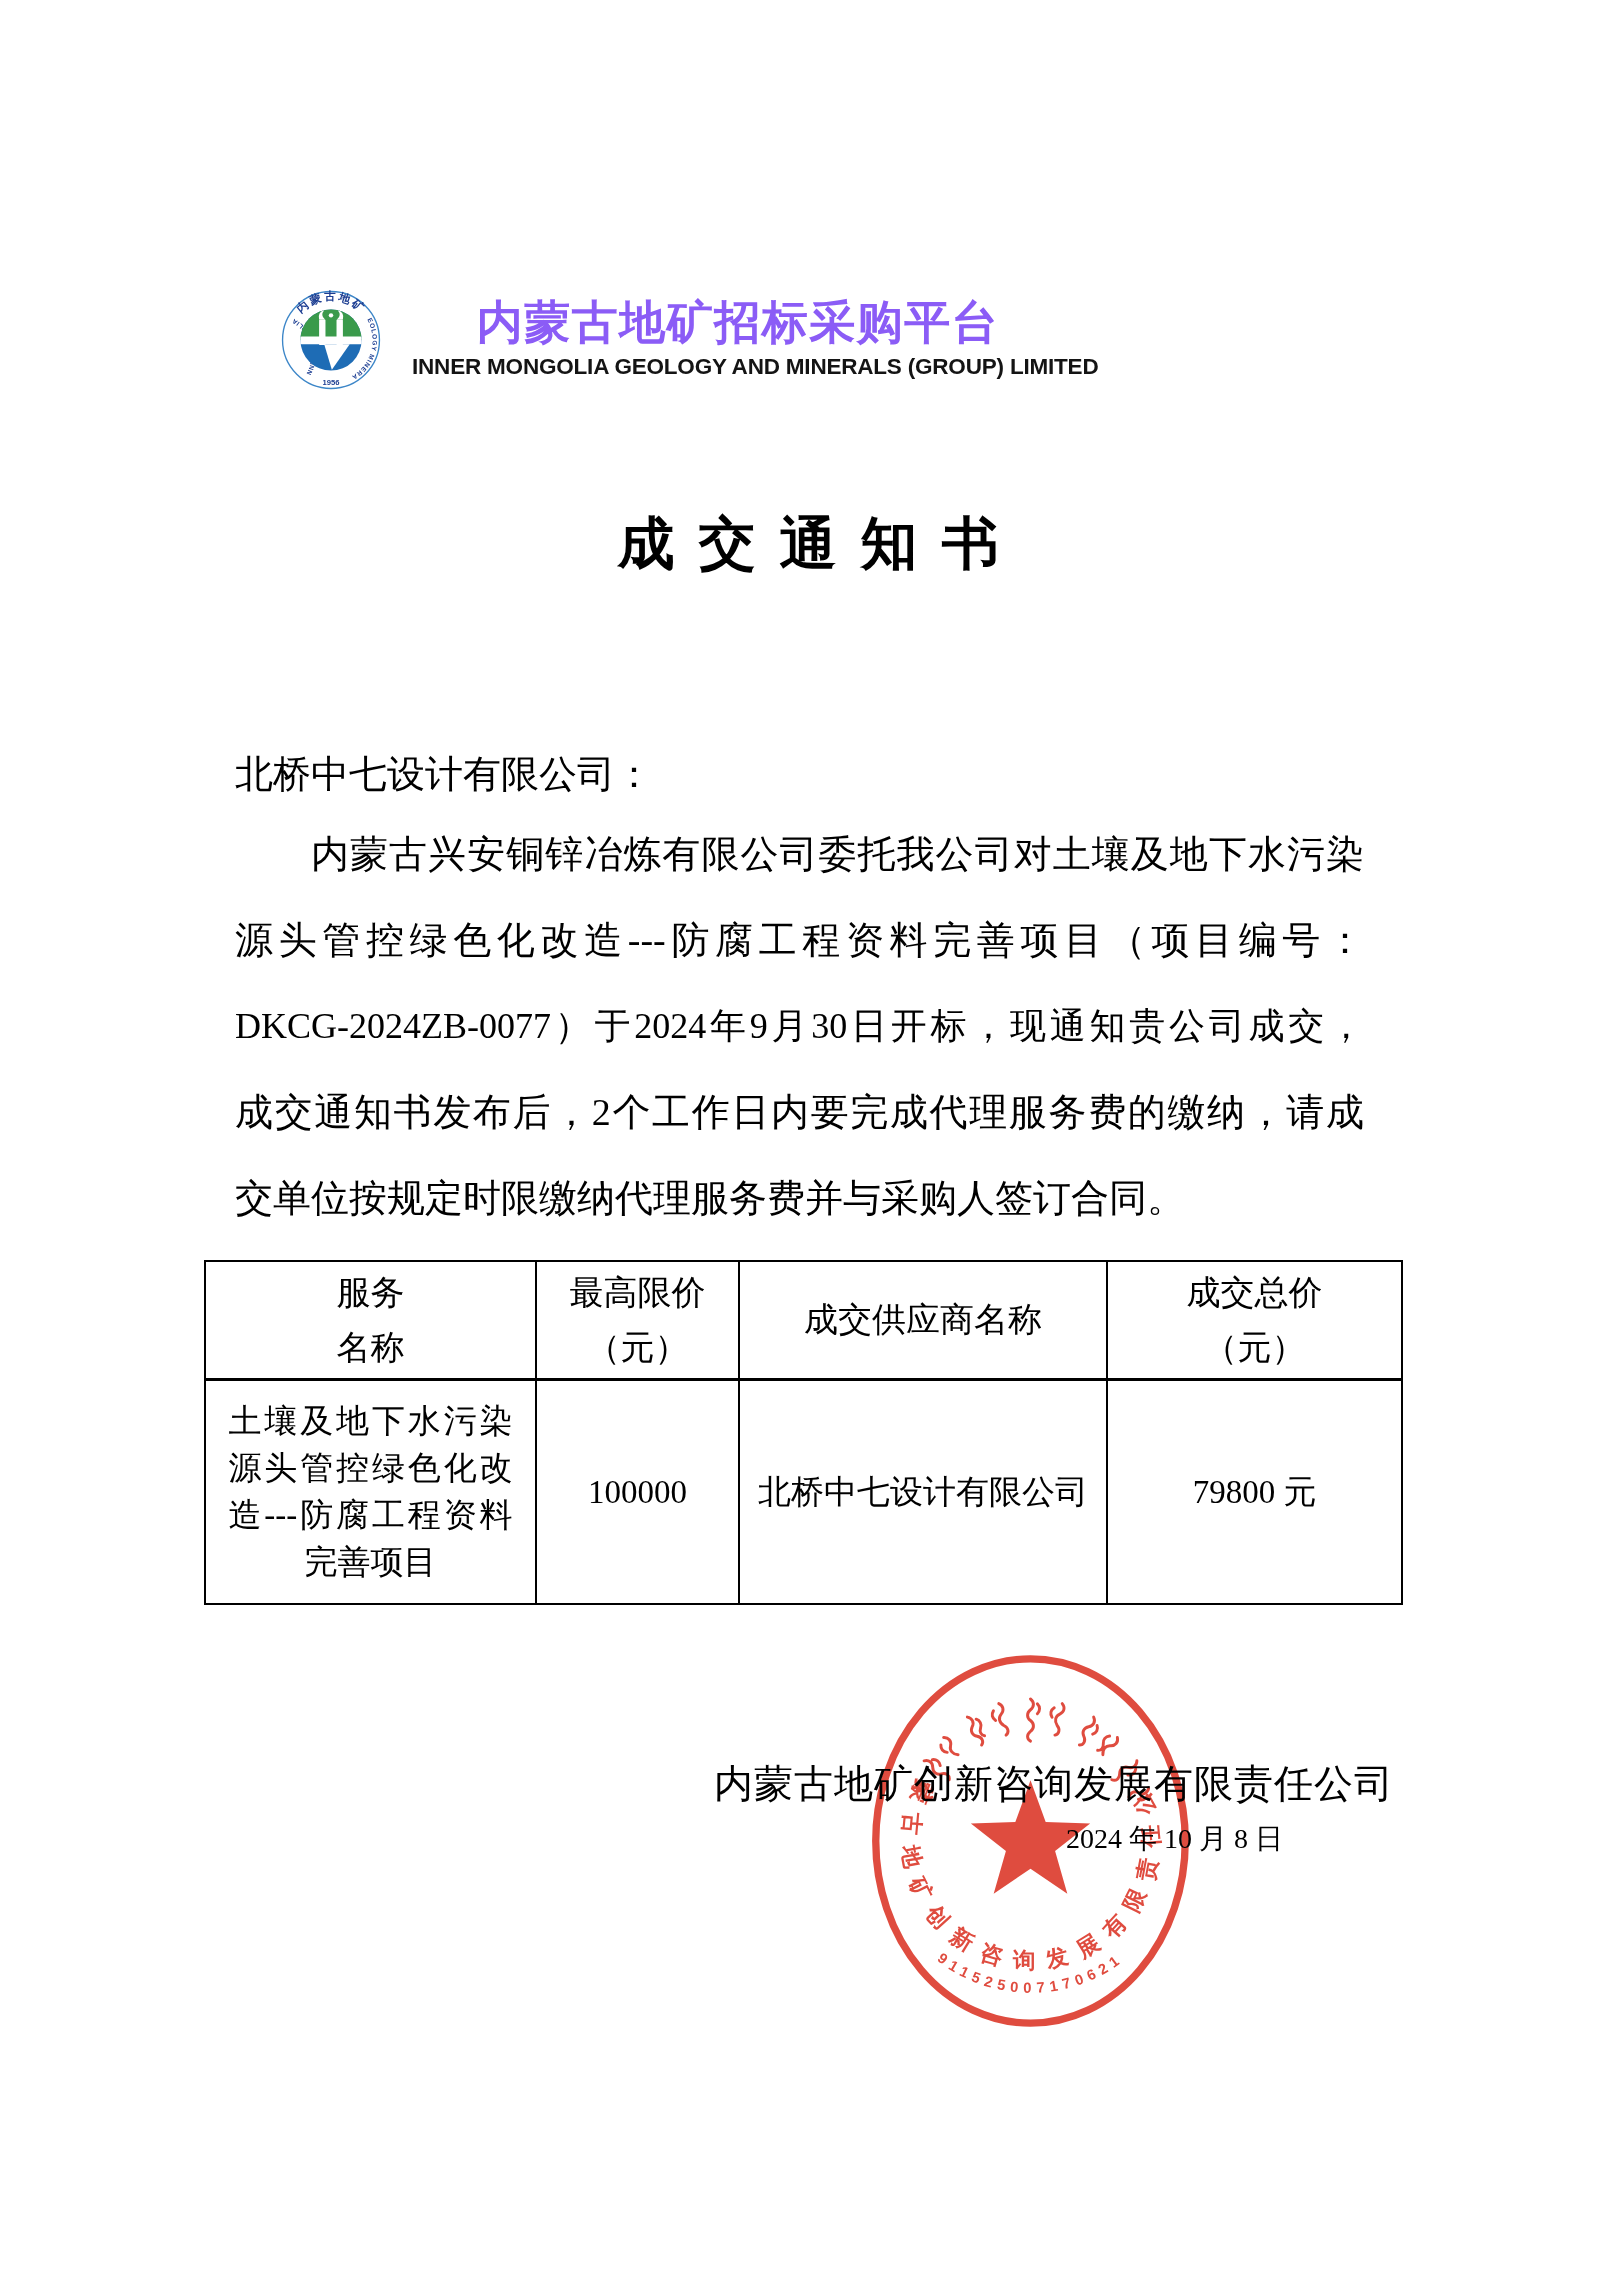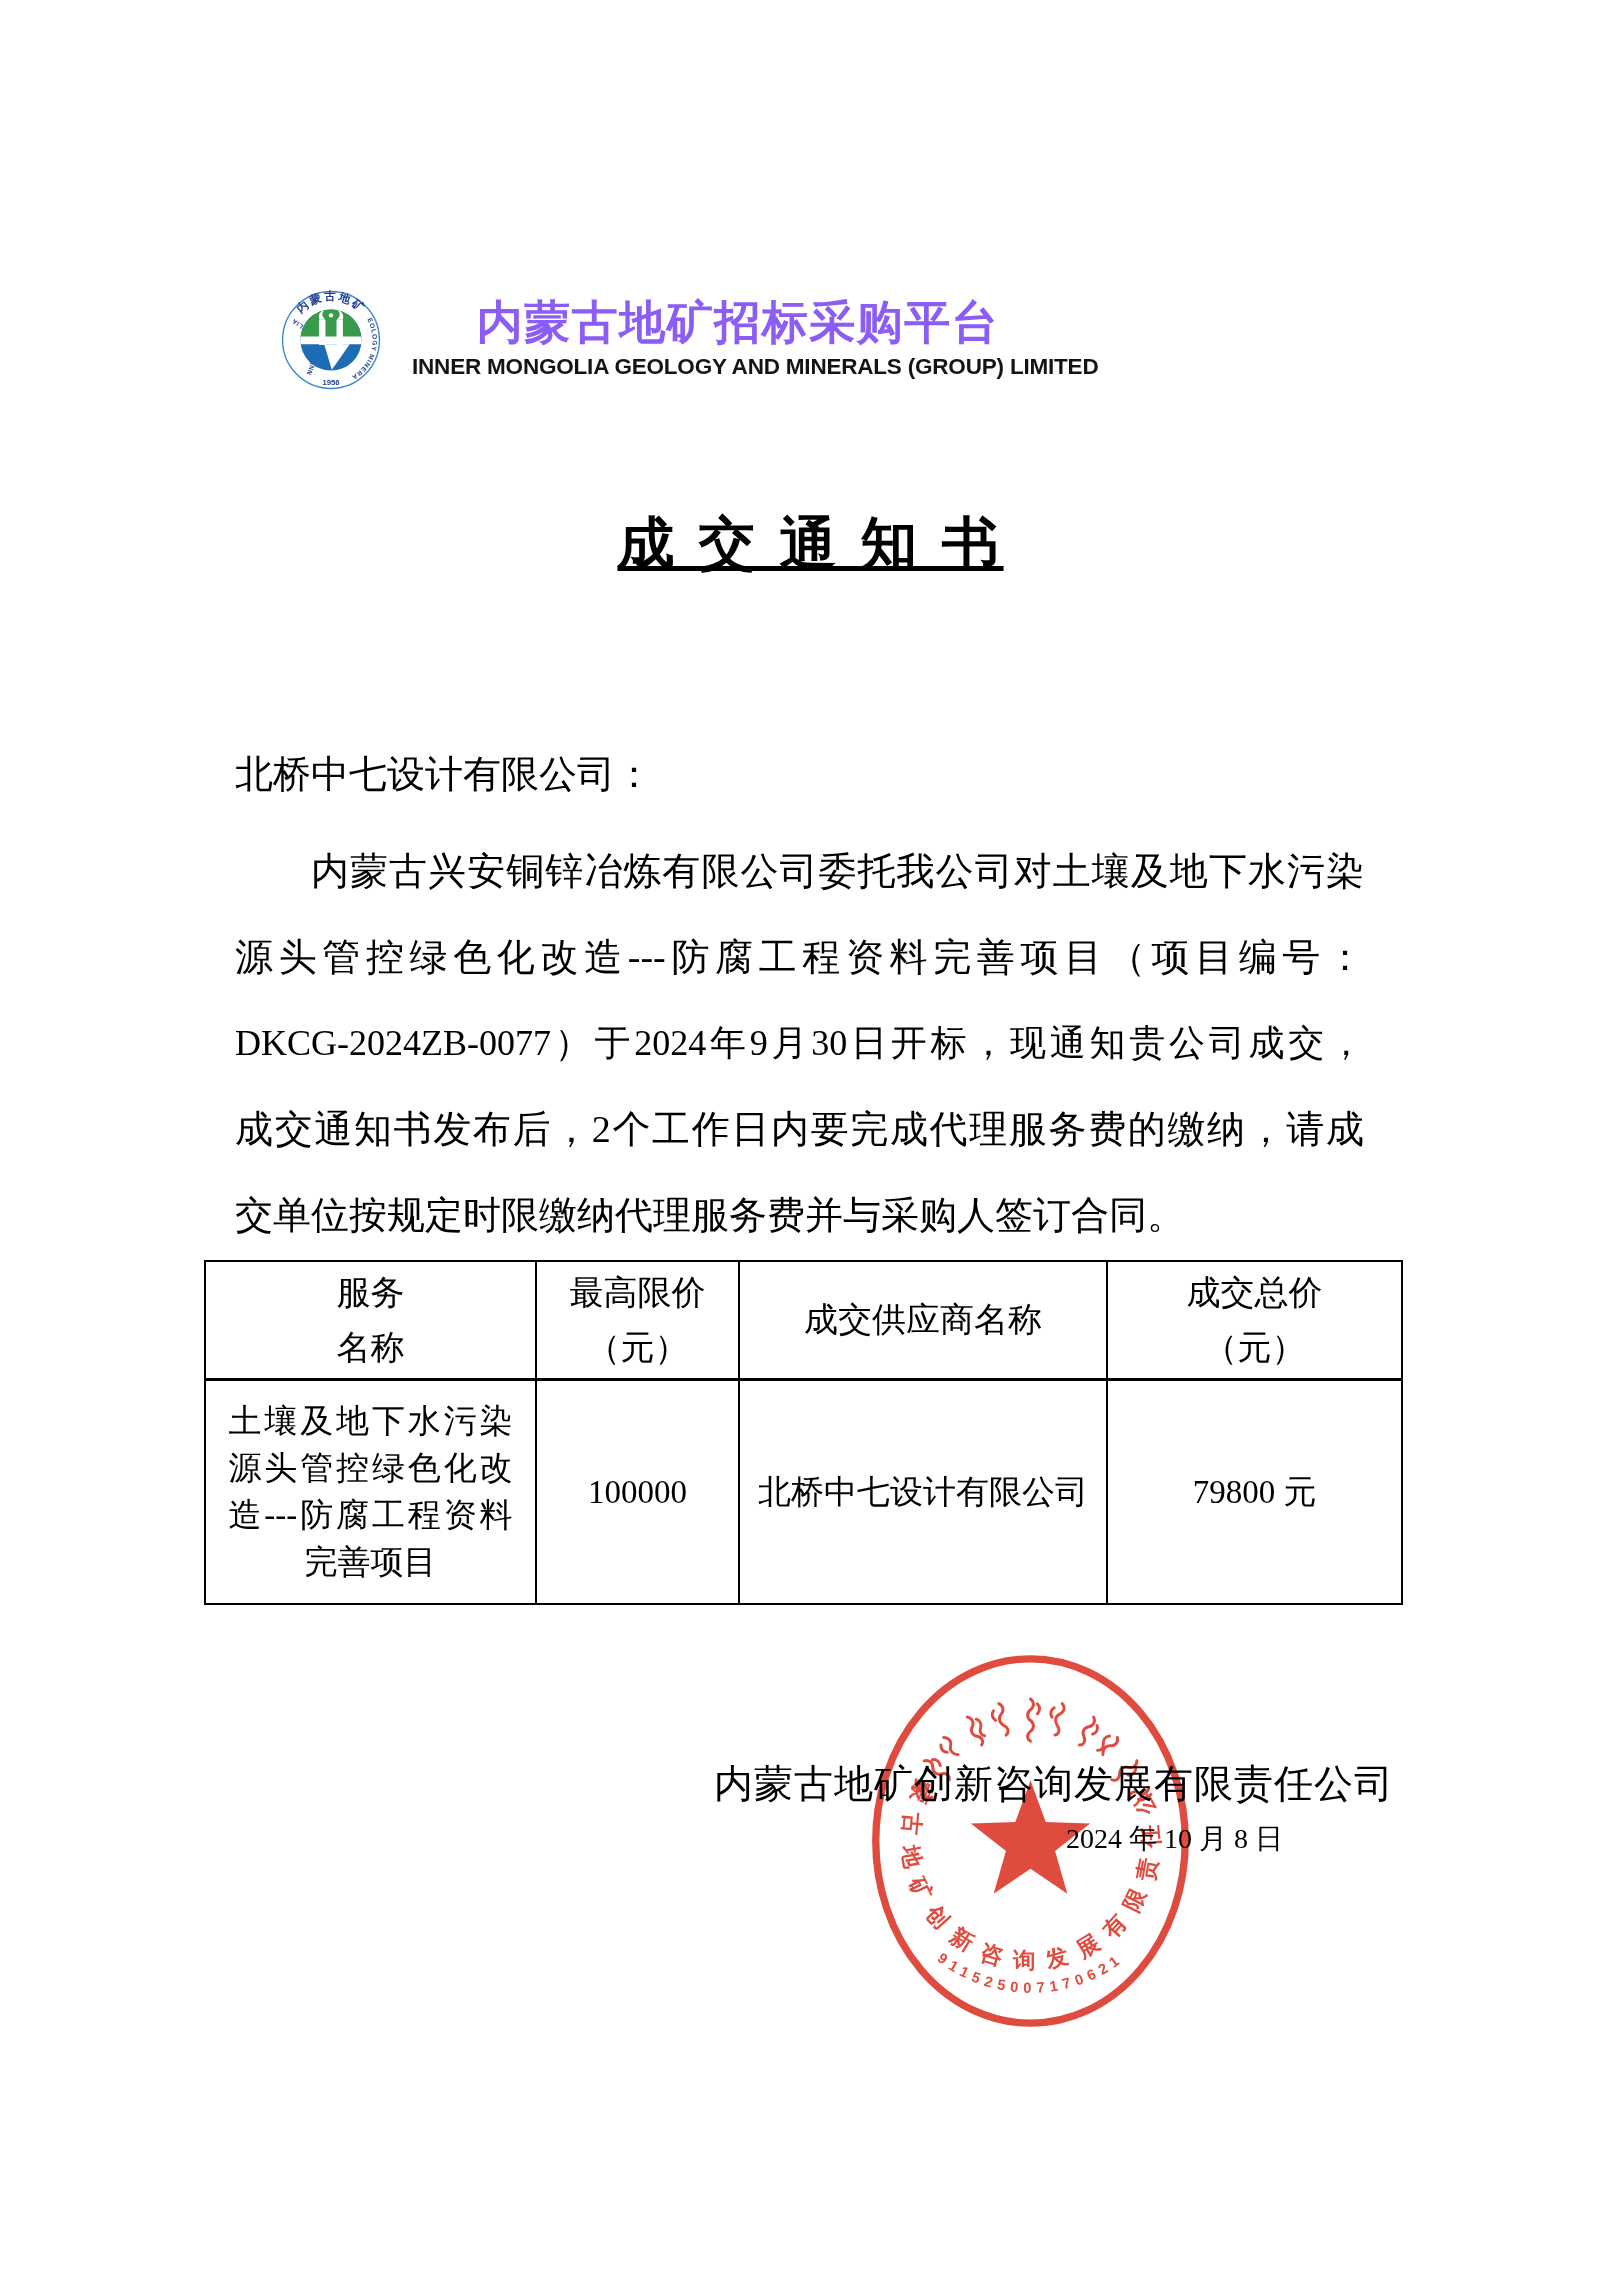--- a/index.html
+++ b/index.html
@@ -23,26 +23,26 @@
   .brand-en{
     font-family:"Liberation Sans","DejaVu Sans",sans-serif;
     font-weight:700;font-size:22.5px;letter-spacing:-0.2px;margin-top:5.9px;color:#141414;
     white-space:nowrap;
     text-align:center;
   }
 
   
   .doc-title{
     position:absolute;left:0;top:506px;width:100%;
-    text-align:center;font-size:57px;font-weight:bold;letter-spacing:4.9px;text-decoration:underline;
+    text-align:center;font-size:57px;font-weight:bold;letter-spacing:4.9px;
   }
 
   
   .salutation{position:absolute;left:235px;top:749px;font-size:38px;}
-  .letter{position:absolute;left:235px;top:829px;width:1129px;margin-top:17px;}
+  .letter{position:absolute;left:235px;top:829px;width:1129px;}
   .ln{
     height:86px;line-height:51px;font-size:38px;
     text-align:justify;text-align-last:justify;
   }
   .ln-first{text-indent:2em;}
   .ln-code{font-size:36px;}
   .ln-last{text-align-last:left;}
 
   
   .doc-table{

